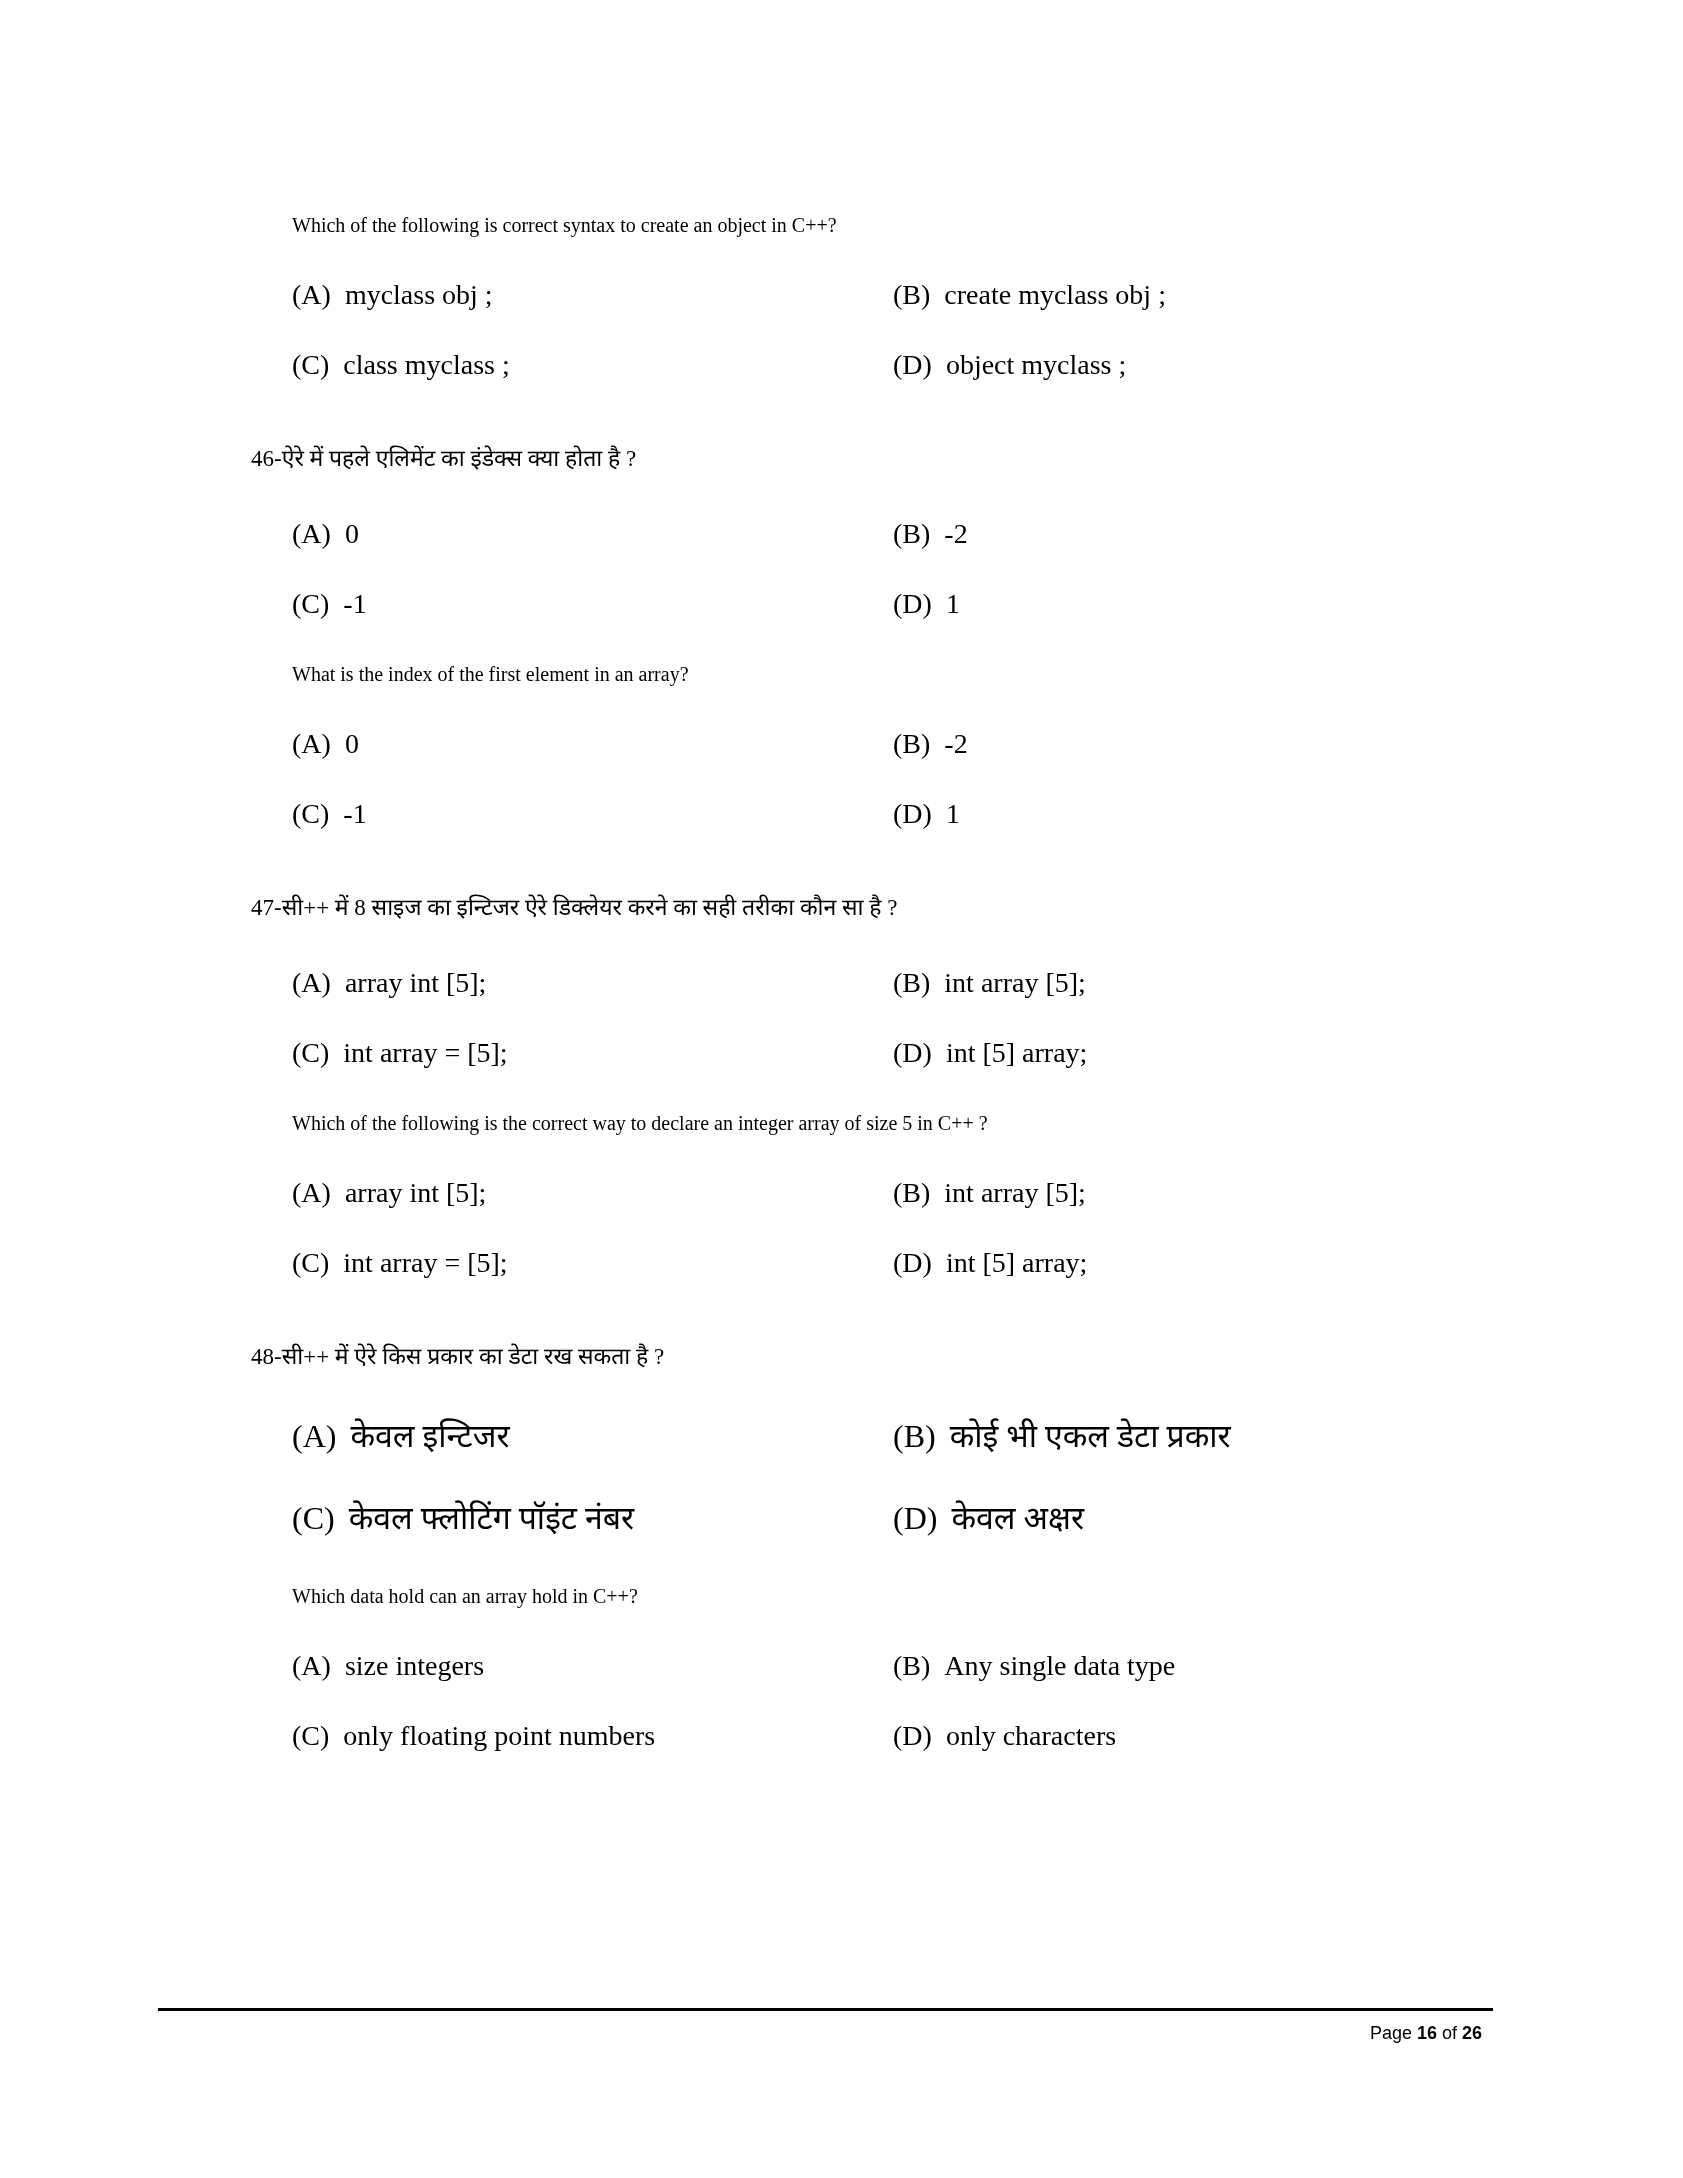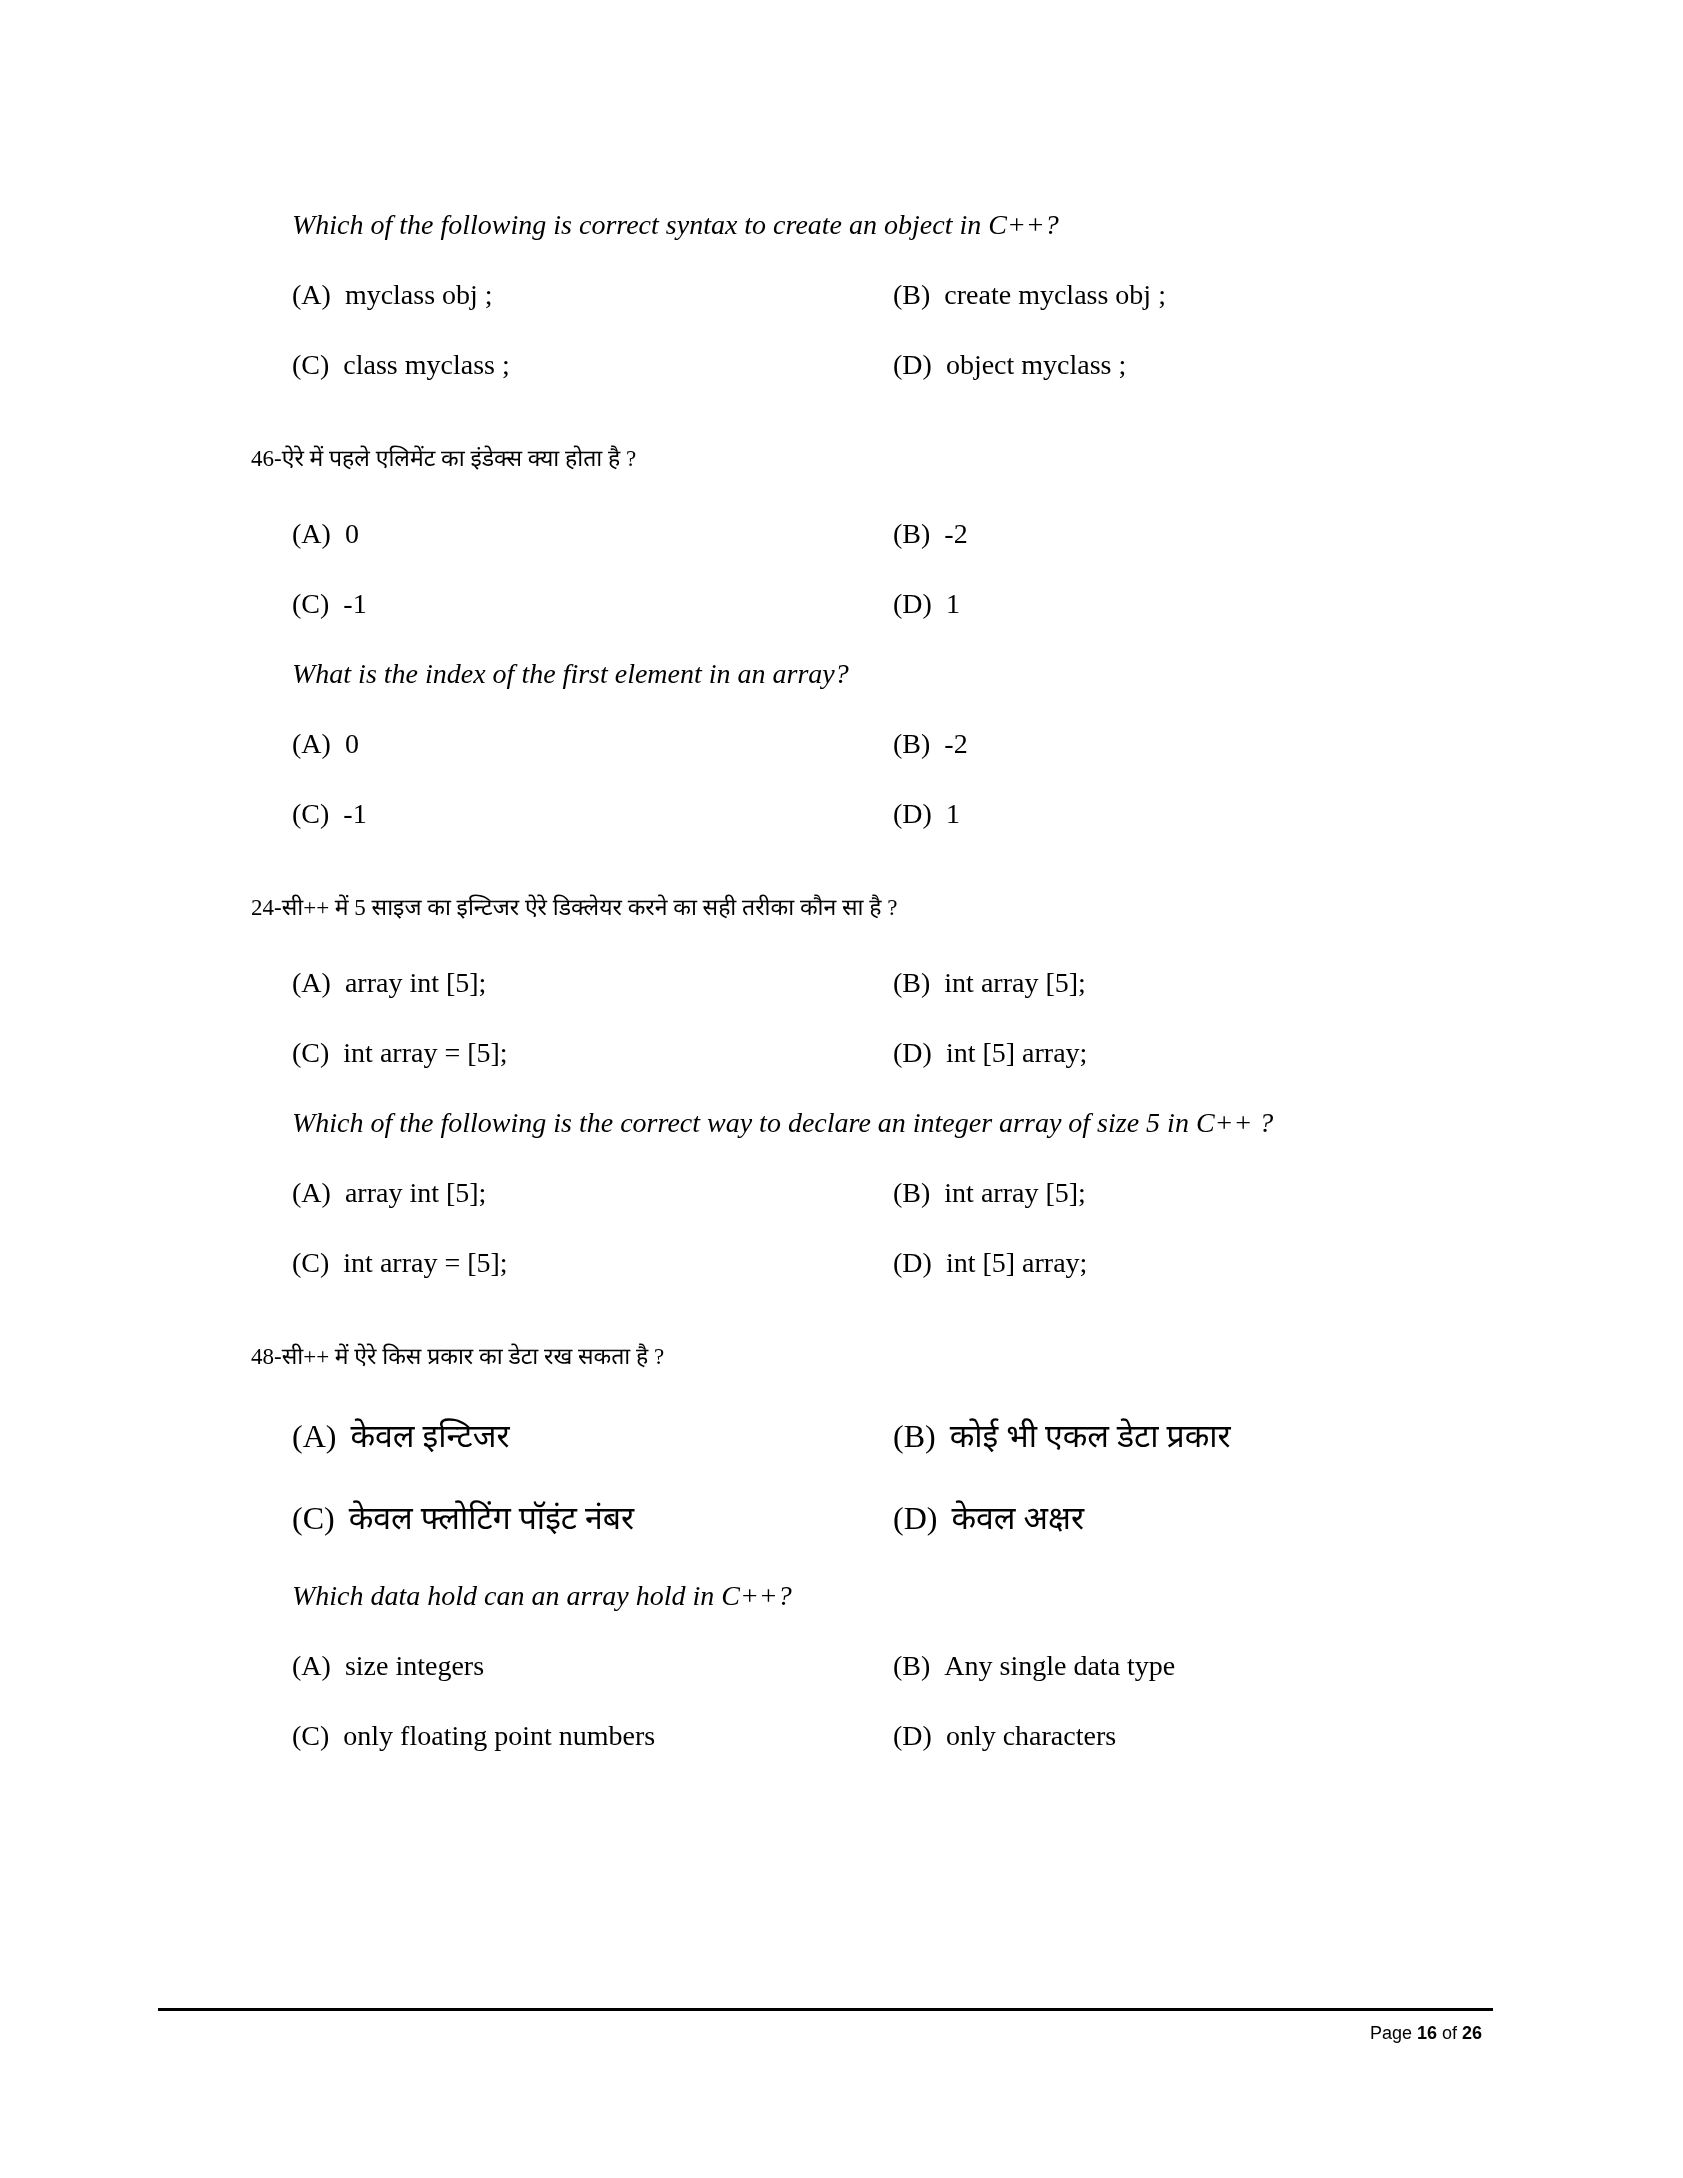--- a/index.html
+++ b/index.html
@@ -12,25 +12,24 @@
     height: 2178px;
     position: relative;
     color: #000000;
     font-family: "Liberation Serif", "DejaVu Serif", serif;
   }
   .sheet {
     padding-top: 206px;
   }
   .qblock { margin: 0; }
   .q-en {
-    font-size: 28px;
+    font-size: 20px;
     line-height: 38px;
     margin: 0 59px 32px 292px;
     white-space: nowrap;
-    font-style: italic;
   }
   .q-hi {
     font-size: 23px;
     line-height: 48px;
     margin: 51px 59px 32px 251px;
     white-space: nowrap;
   }
   .opts {
     display: grid;
     grid-template-columns: 601px auto;
@@ -135,21 +134,21 @@
         <span class="otext">-1</span>
       </div>
       <div class="opt">
         <span class="letter">(D)</span>
         <span class="otext">1</span>
       </div>
     </div>
   </section>
 
   <section class="qblock">
-    <p class="q-hi" lang="hi">24-सी++ में 5 साइज का इन्टिजर ऐरे डिक्लेयर करने का सही तरीका कौन सा है ?</p>
+    <p class="q-hi" lang="hi">47-सी++ में 8 साइज का इन्टिजर ऐरे डिक्लेयर करने का सही तरीका कौन सा है ?</p>
     <div class="opts">
       <div class="opt">
         <span class="letter">(A)</span>
         <span class="otext">array int [5];</span>
       </div>
       <div class="opt">
         <span class="letter">(B)</span>
         <span class="otext">int array [5];</span>
       </div>
       <div class="opt">

